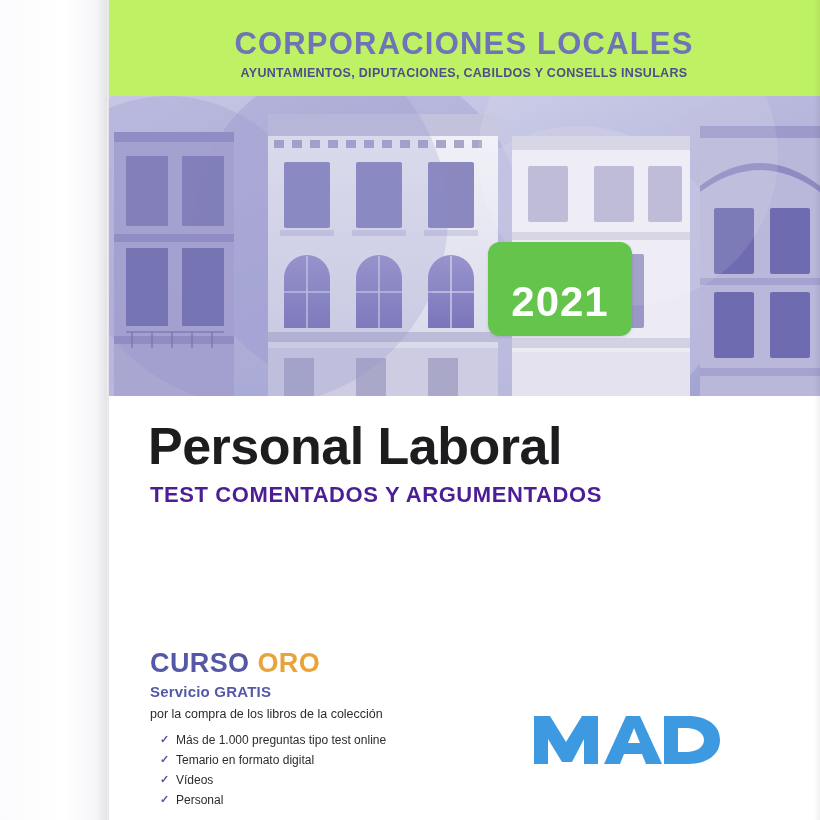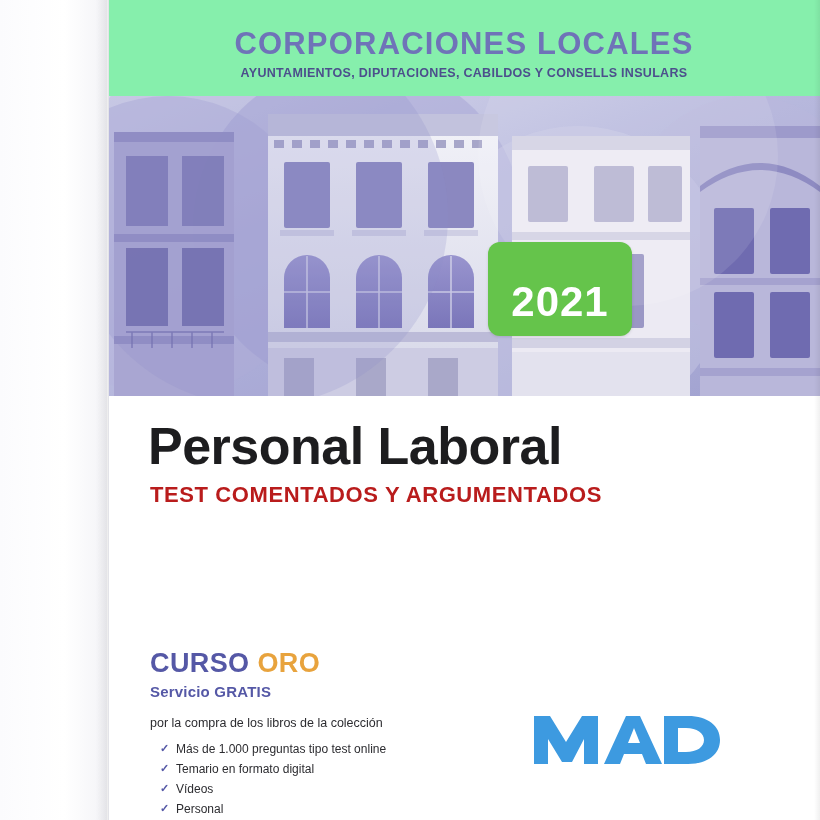--- a/index.html
+++ b/index.html
@@ -24,21 +24,21 @@
     background:linear-gradient(to right,#fbfbfd 0%,#ffffff 60%,#f3f3f7 100%);
   }
   .spine-edge{
     position:absolute;left:96px;top:0;width:12px;height:820px;
     background:linear-gradient(to right,rgba(0,0,0,0.00),rgba(0,0,0,0.07));
   }
 
   
   .header{
     position:absolute;left:108px;top:0;width:712px;height:96px;
-    background:#86efac;
+    background:#bef264;
     z-index:5;
   }
   .header-title{
     position:absolute;left:0;right:0;top:26px;
     text-align:center;
     font-size:31px;font-weight:bold;letter-spacing:1.2px;
     color:#6f73b8;
     font-family:"Liberation Sans",sans-serif;
   }
   .header-sub{
@@ -81,37 +81,37 @@
     position:absolute;left:108px;top:396px;width:712px;height:404px;
     background:#ffffff;
     z-index:5;
   }
   .main-title{
     position:absolute;left:40px;top:20px;
     font-size:52px;font-weight:bold;color:#1d1d1f;letter-spacing:-0.5px;
   }
   .main-sub{
     position:absolute;left:42px;top:86px;
-    font-size:22px;font-weight:bold;color:#b91c1c;letter-spacing:0.6px;
+    font-size:22px;font-weight:bold;color:#4c1d95;letter-spacing:0.6px;
   }
 
   
   .curso{
     position:absolute;left:42px;top:252px;
   }
   .curso-l1{
     font-size:27px;font-weight:bold;color:#5558a6;letter-spacing:0.4px;
   }
   .curso-l1 .oro{color:#e8a33d;}
   .curso-l2{
     margin-top:4px;
     font-size:15px;font-weight:bold;color:#5558a6;letter-spacing:0.2px;
   }
   .curso-l3{
-    margin-top:16px;
+    margin-top:7px;
     font-size:12.5px;color:#2c2c30;
   }
   .feature-list{
     margin-top:12px;
     list-style:none;padding:0;margin-left:10px;
   }
   .feature-list li{
     font-size:12px;color:#2c2c30;margin-bottom:6px;
     position:relative;padding-left:16px;
   }

